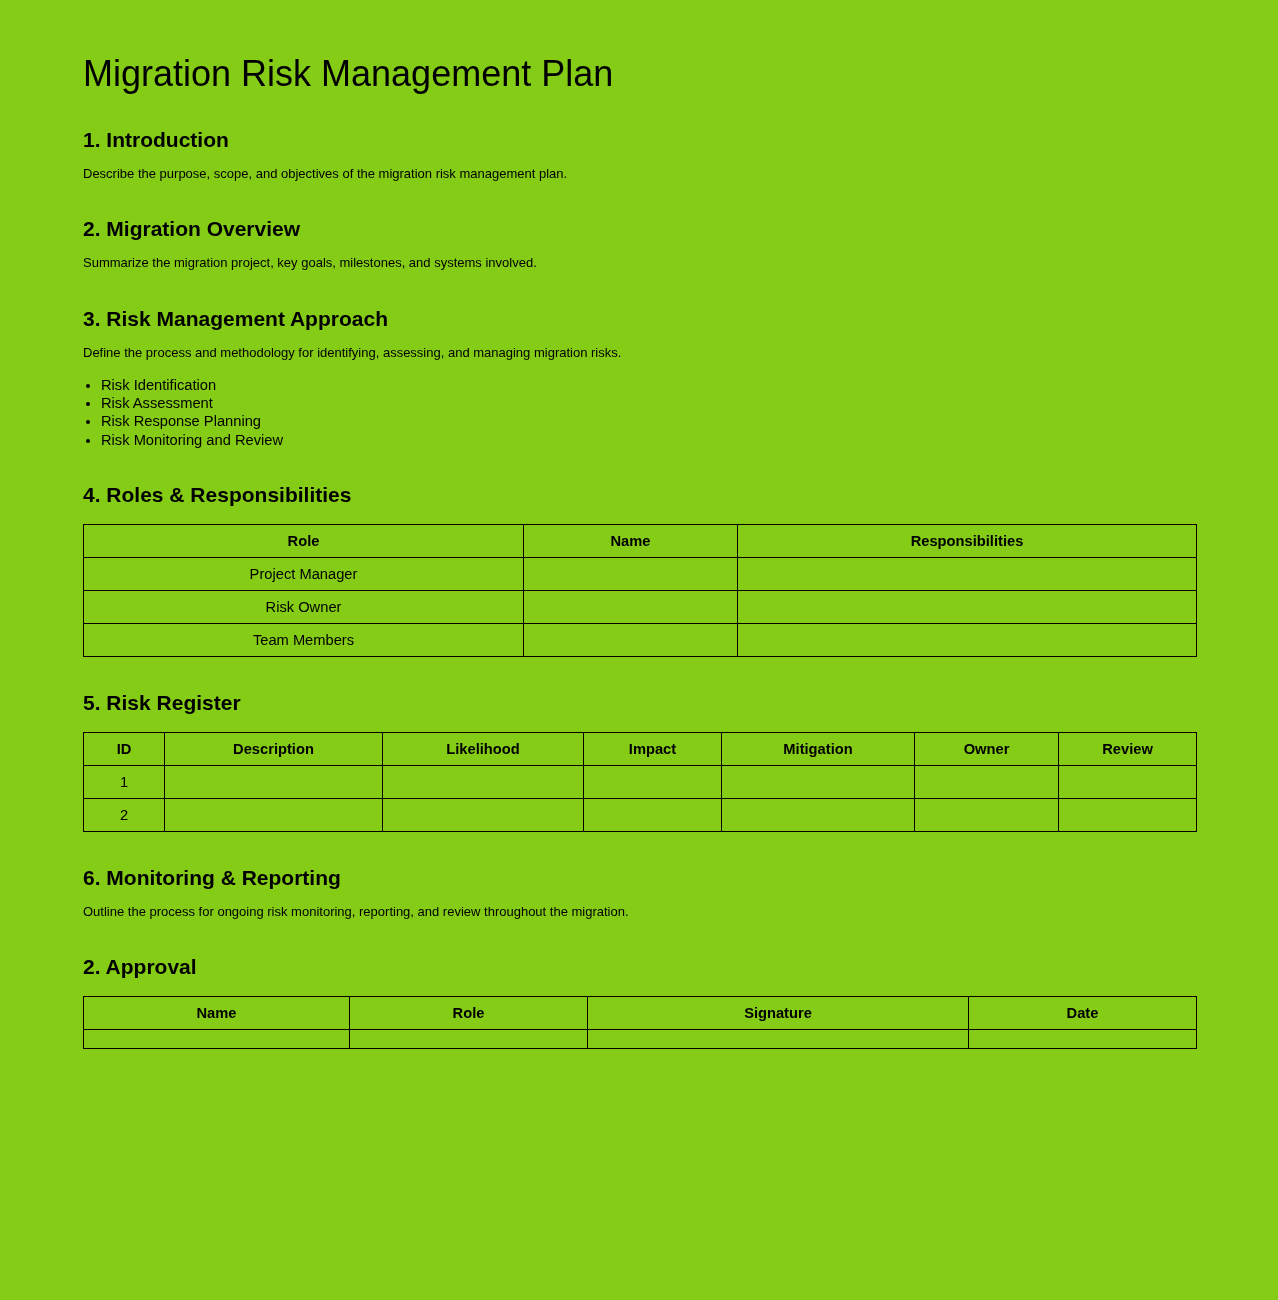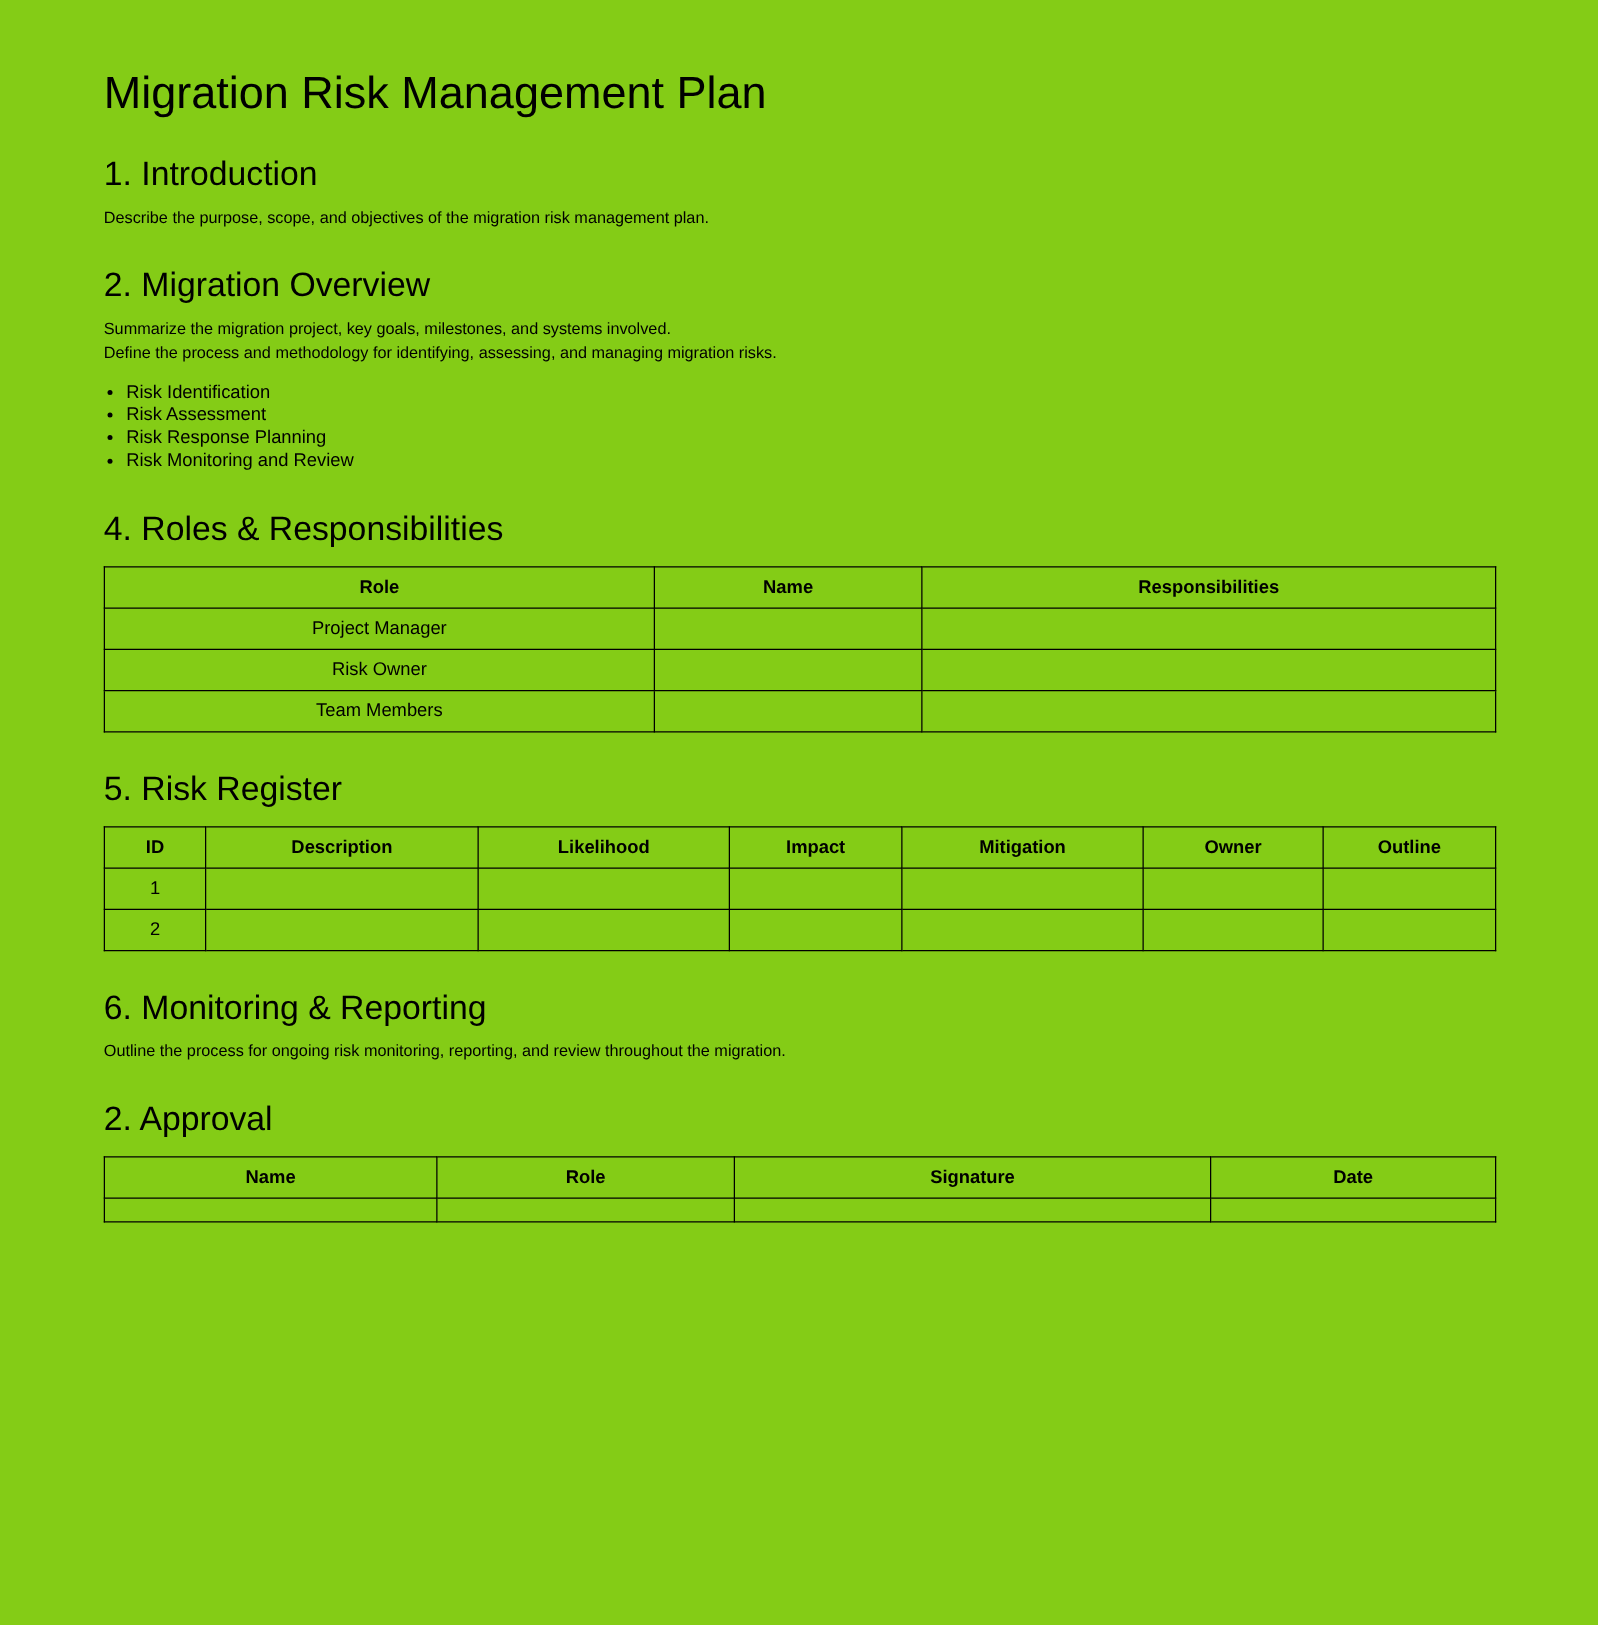--- a/index.html
+++ b/index.html
@@ -22,23 +22,23 @@
     background: #84cc16;
     overflow: hidden;
   }
   h1.doc-title {
     font-size: 36px;
     line-height: 41px;
     font-weight: 400;
     margin: 0;
   }
   h2.section-heading {
-    font-size: 27px;
+    font-size: 21px;
     line-height: 25px;
-    font-weight: 400;
+    font-weight: 700;
     margin: 33px 0 13px 0;
   }
   p.body-text {
     font-size: 13px;
     line-height: 18.3px;
     margin: 0;
   }
   ul.bullet-list {
     margin: 14px 0 0 0;
     padding: 0 0 0 18px;
@@ -81,20 +81,21 @@
 <div class="page">
 
   <h1 class="doc-title">Migration Risk Management Plan</h1>
 
   <h2 class="section-heading">1. Introduction</h2>
   <p class="body-text">Describe the purpose, scope, and objectives of the migration risk management plan.</p>
 
   <h2 class="section-heading">2. Migration Overview</h2>
   <p class="body-text">Summarize the migration project, key goals, milestones, and systems involved.</p>
 
+  <h2 class="section-heading">3. Risk Management Approach</h2>
   <p class="body-text">Define the process and methodology for identifying, assessing, and managing migration risks.</p>
 
   <ul class="bullet-list">
     <li>Risk Identification</li>
     <li>Risk Assessment</li>
     <li>Risk Response Planning</li>
     <li>Risk Monitoring and Review</li>
   </ul>
 
   <h2 class="section-heading">4. Roles &amp; Responsibilities</h2>
@@ -144,21 +145,21 @@
       <col style="width:138px">
     </colgroup>
     <thead>
       <tr>
         <th>ID</th>
         <th>Description</th>
         <th>Likelihood</th>
         <th>Impact</th>
         <th>Mitigation</th>
         <th>Owner</th>
-        <th>Outline</th>
+        <th>Review</th>
       </tr>
     </thead>
     <tbody>
       <tr>
         <td>1</td>
         <td></td>
         <td></td>
         <td></td>
         <td></td>
         <td></td>

